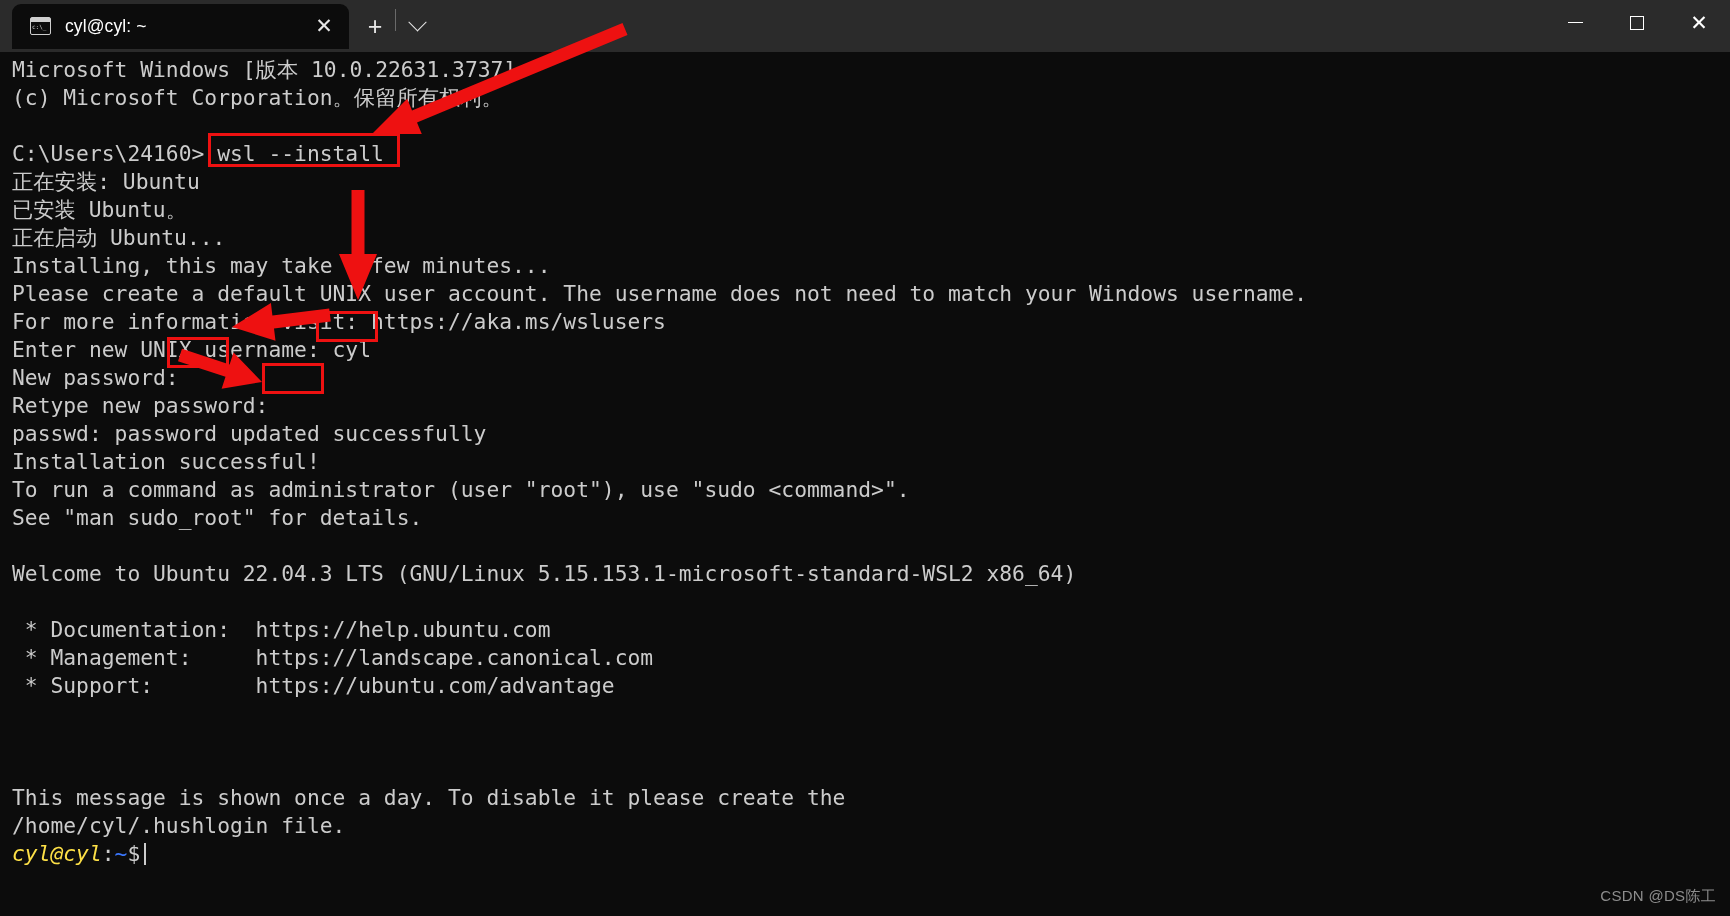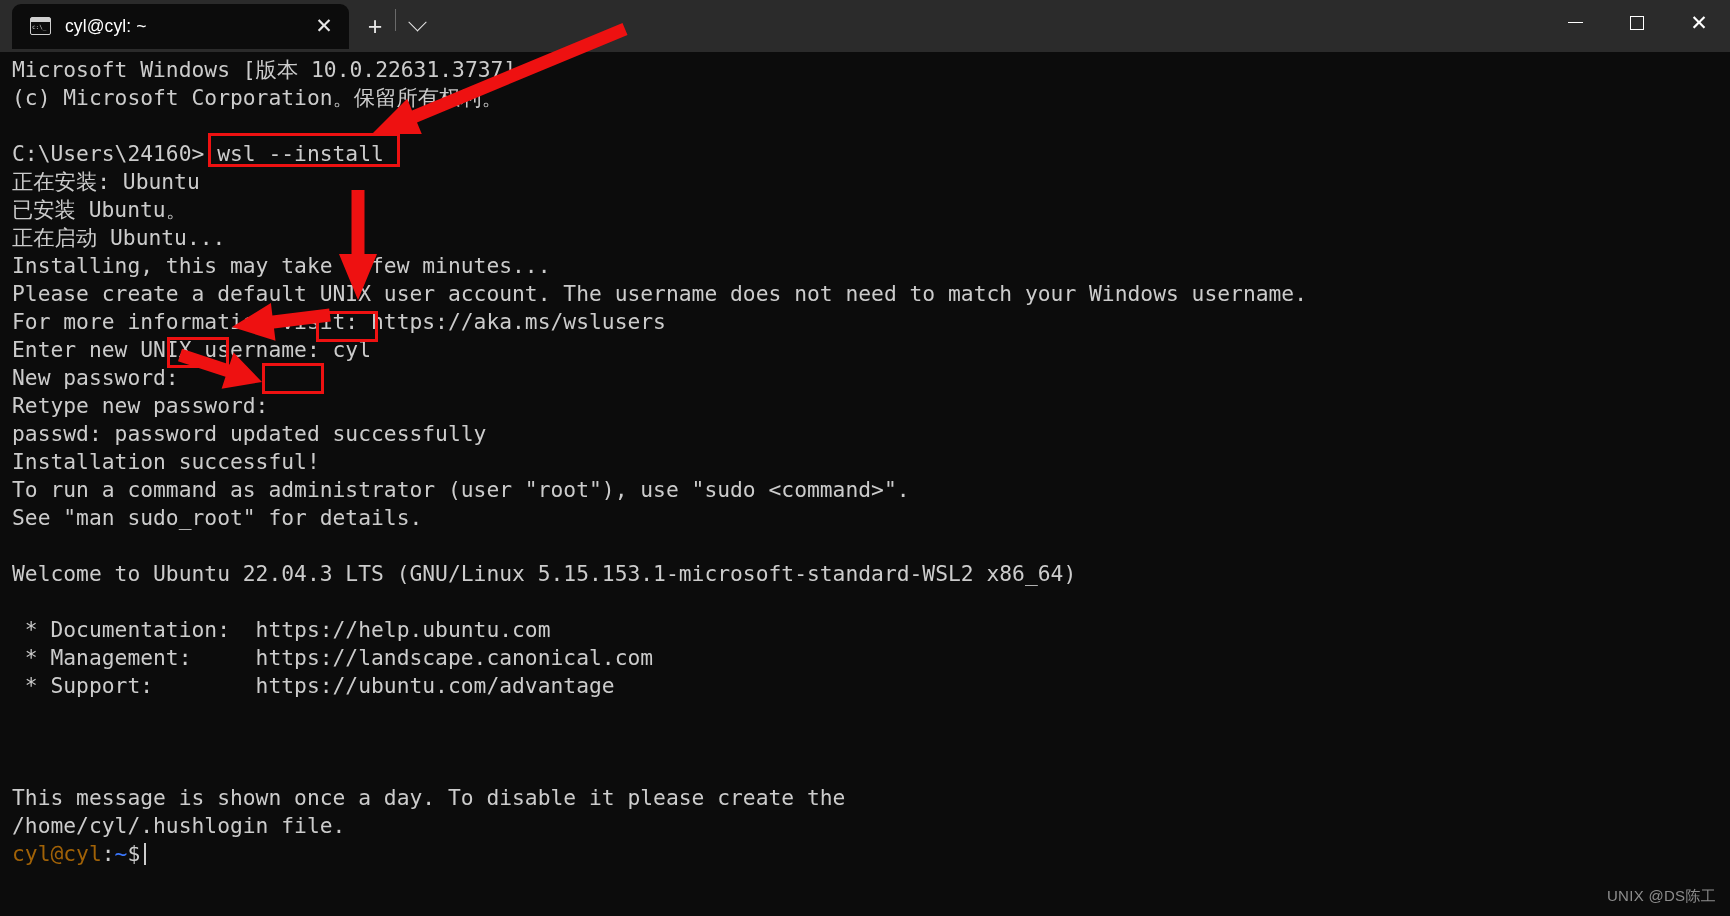--- a/index.html
+++ b/index.html
@@ -178,21 +178,21 @@
     left: 12px;
     width: 1700px;
     color: #cccccc;
     font-family: "DejaVu Sans Mono", monospace;
     font-size: 21.3px;
     line-height: 28px;
     white-space: pre;
     letter-spacing: 0px;
   }
   .ln { height: 28px; }
-  .c-green { color: #a16207; }
+  .c-green { color: #fde047; font-style: italic; }
   .c-blue  { color: #3b78ff; }
   .c-white { color: #cccccc; }
   .cursor {
     display: inline-block;
     width: 2px;
     height: 22px;
     background: #cccccc;
     vertical-align: -4px;
     margin-left: 4px;
   }
@@ -259,13 +259,13 @@
       <polygon points="351.5,190.0 351.5,254.0 339.0,254.0 358.0,300.0 377.0,254.0 364.5,254.0 364.5,190.0" fill="#ee1111"></polygon>
       <polygon points="329.2,308.5 272.4,315.5 270.9,303.1 232.0,327.0 275.5,340.8 274.0,328.4 330.8,321.5" fill="#ee1111"></polygon>
       <polygon points="178.0,361.2 225.5,376.8 221.6,388.7 262.0,382.0 233.5,352.6 229.6,364.5 182.0,348.8" fill="#ee1111"></polygon>
     </svg>
 <div class="abox" style="left: 208px; top: 133px; width: 192px; height: 34px; border-color: rgb(238, 17, 17);"></div>
     <div class="abox" style="left: 316px; top: 311px; width: 62px; height: 31px; border-color: rgb(238, 17, 17);"></div>
     <div class="abox" style="left: 167px; top: 337px; width: 62px; height: 31px; border-color: rgb(238, 17, 17);"></div>
     <div class="abox" style="left: 262px; top: 363px; width: 62px; height: 31px; border-color: rgb(238, 17, 17);"></div>
   </div>
 
-<div id="watermark">UNIX @DS陈工</div>
+<div id="watermark">CSDN @DS陈工</div>
 
 </body></html>

